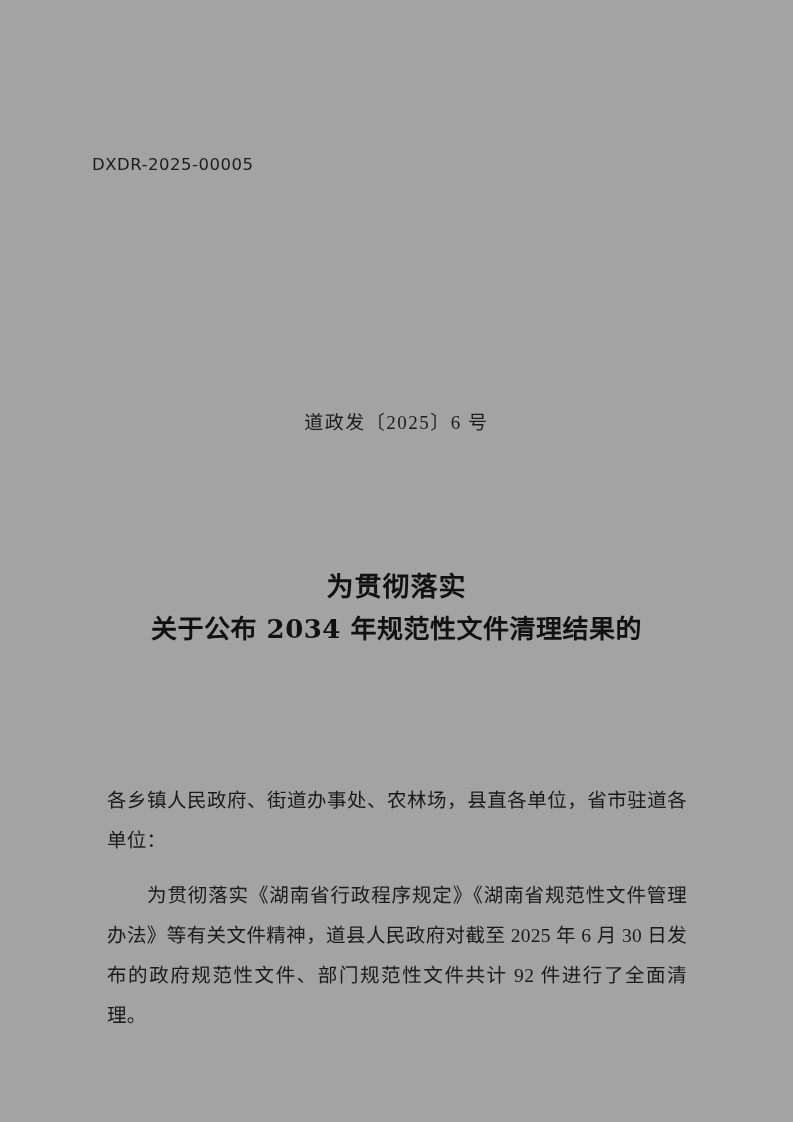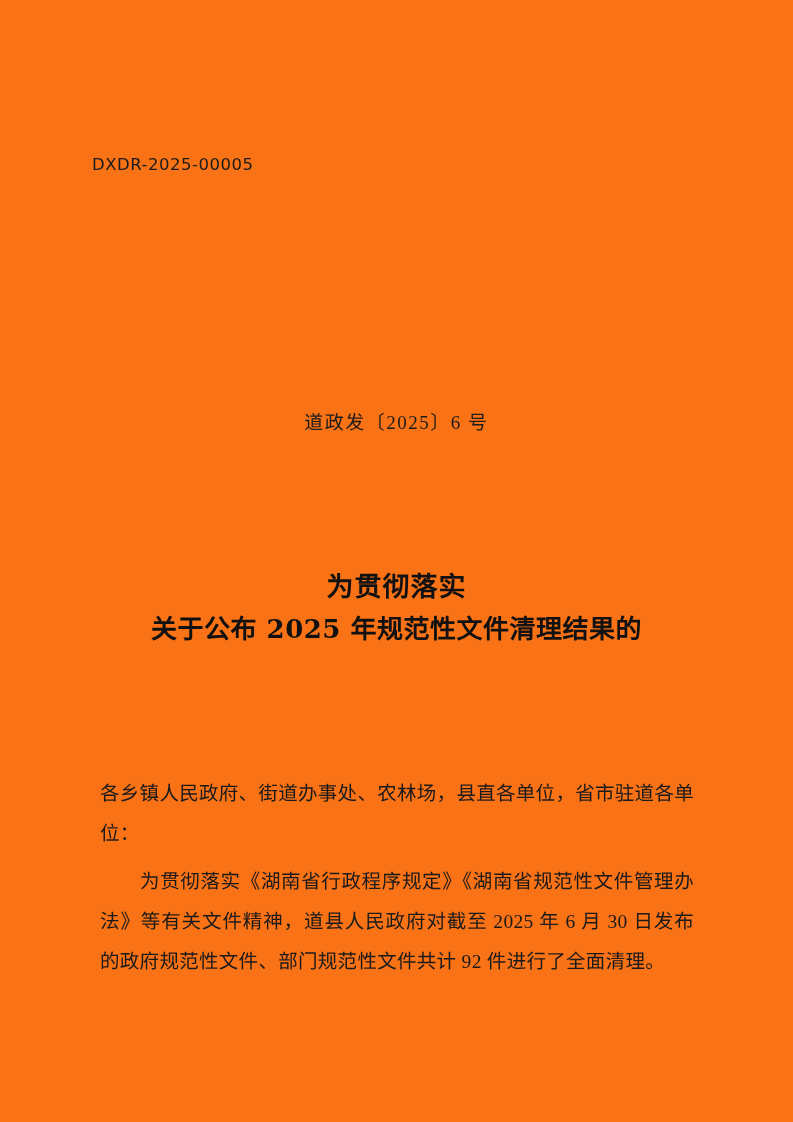--- a/index.html
+++ b/index.html
@@ -15,21 +15,21 @@
     font-family: "Liberation Serif", "DejaVu Serif", serif;
     color: #1a1a1a;
   }
 
   .page {
     position: absolute;
     top: 0;
     left: 0;
     width: 793px;
     height: 1122px;
-    background: #f97316;
+    background: #a3a3a3;
   }
 
   
   .doc-code {
     position: absolute;
     left: 92px;
     top: 155px;
     font-family: "DejaVu Sans", "Liberation Sans", sans-serif;
     font-size: 16.5px;
     letter-spacing: 0.5px;
@@ -83,38 +83,38 @@
     width: 610px;
     top: 766px;
     font-family: "Liberation Serif", "DejaVu Serif", serif;
     font-size: 19.5px;
     line-height: 40px;
     color: #1a1a1a;
     text-align: justify;
     letter-spacing: 0.3px;
   }
   .para {
-    margin: 8px;
+    margin: 15px;
   }
   .para.indent {
     text-indent: 40px;
   }
 </style>
 </head>
 <body>
 
 <div class="page">
 
   <div class="doc-code">DXDR-2025-00005</div>
 
   <div class="issue-number">道政发〔2025〕6 号</div>
 
   <div class="title-block">
     <div class="title-line l1">为贯彻落实</div>
-    <div class="title-line l2">关于公布 2025 年规范性文件清理结果的</div>
+    <div class="title-line l2">关于公布 2034 年规范性文件清理结果的</div>
   </div>
 
   <div class="body-block">
     <p class="para">各乡镇人民政府、街道办事处、农林场，县直各单位，省市驻道各单位：</p>
     <p class="para indent">为贯彻落实《湖南省行政程序规定》《湖南省规范性文件管理办法》等有关文件精神，道县人民政府对截至 2025 年 6 月 30 日发布的政府规范性文件、部门规范性文件共计 92 件进行了全面清理。</p>
   </div>
 
 </div>
 
 </body></html>

